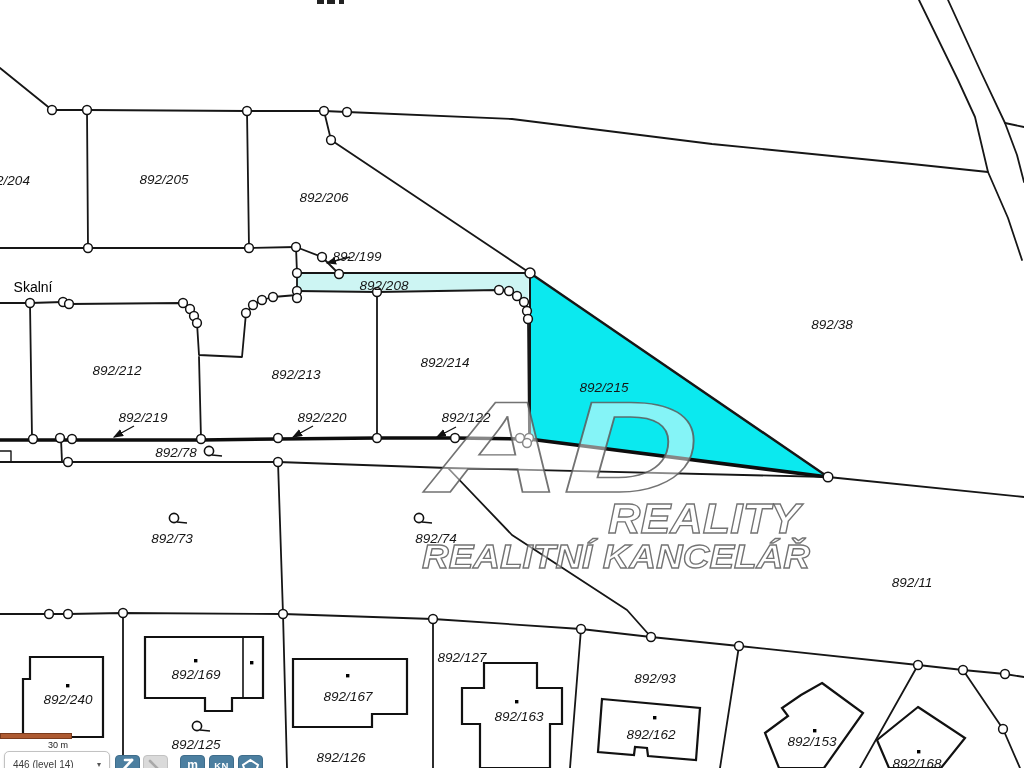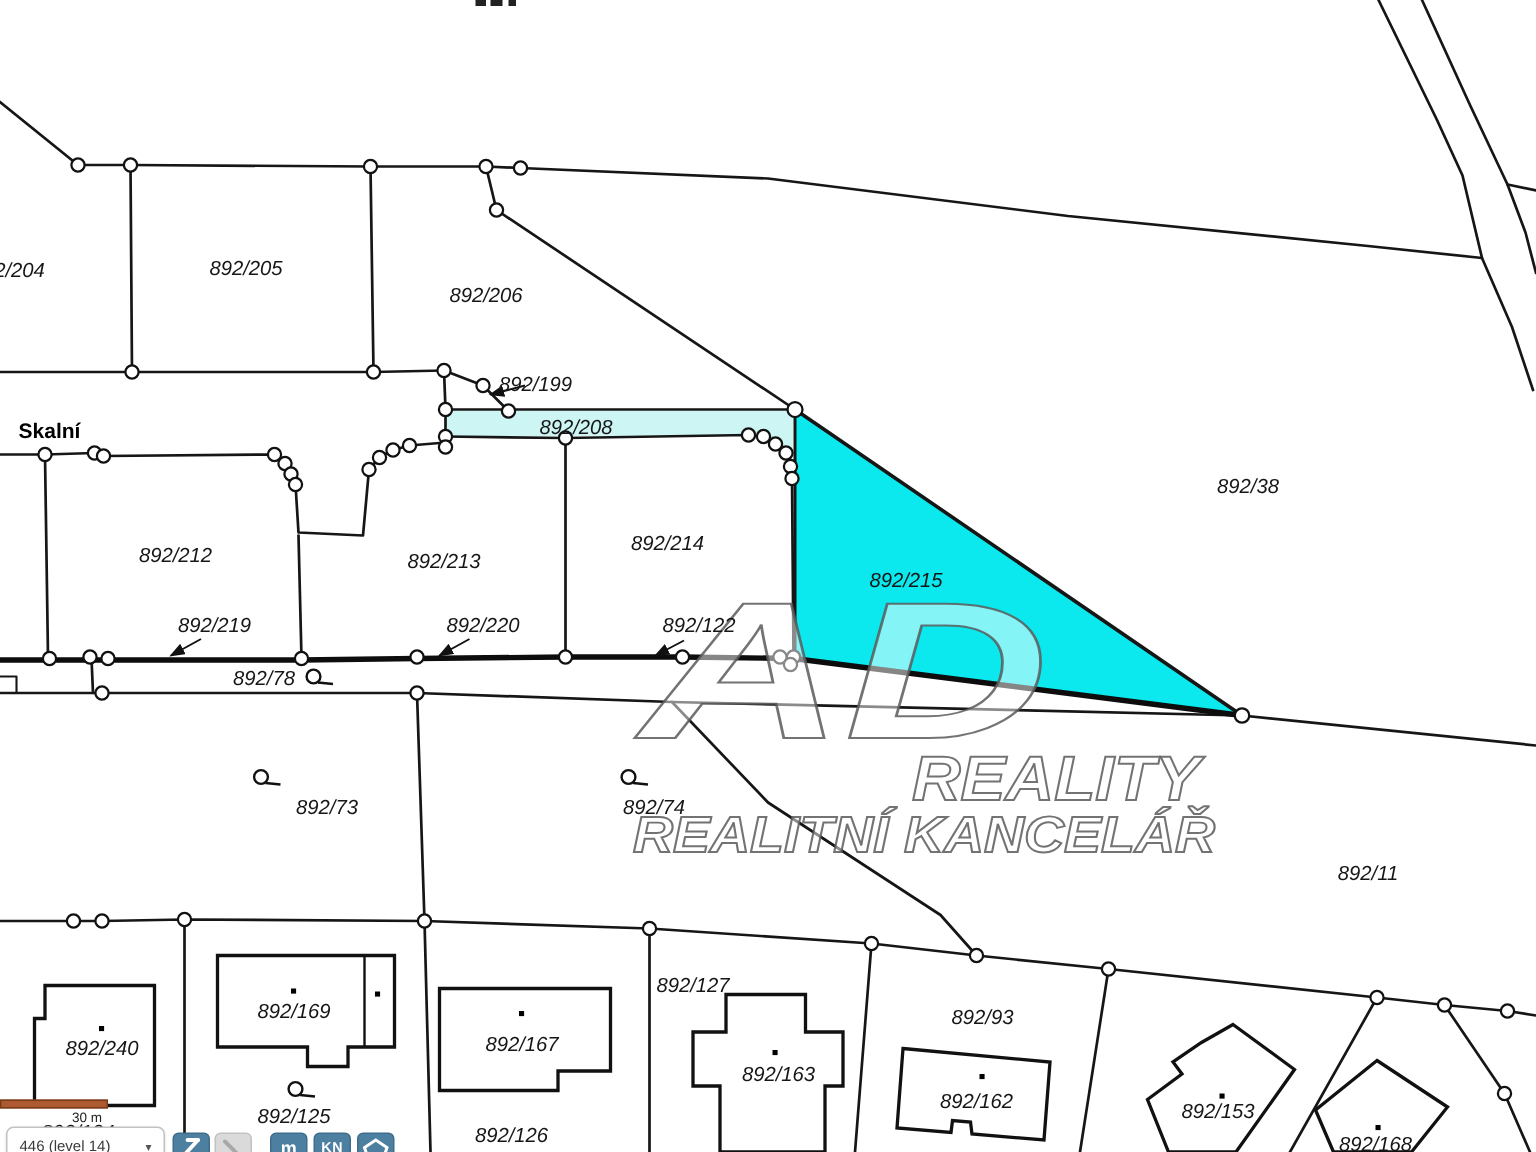--- a/index.html
+++ b/index.html
@@ -2,21 +2,21 @@
 <html><head>
 <meta charset="utf-8">
 <style>
   html,body{margin:0;padding:0;background:#fff;}
   #stage{position:relative;width:1024px;height:768px;overflow:hidden;background:#ffffff;
          font-family:"Liberation Sans",sans-serif;}
   #map-svg{position:absolute;left:0;top:0;}
   #labels{position:absolute;left:0;top:0;width:100%;height:100%;z-index:3;pointer-events:none;}
   .plabel{position:absolute;transform:translate(-50%,-50%);font:italic 13.5px "Liberation Sans",sans-serif;
           color:#161616;white-space:nowrap;letter-spacing:0px;}
-  .plabel.street{font-style:normal;font-weight:bold;font-size:14px;color:#000;}
+  .plabel.street{font-style:normal;font-weight:normal;font-size:14px;color:#000;}
   #scalebar{position:absolute;left:0px;top:733px;width:72px;height:6px;background:#ad5a31;
             border:1px solid #7a3b1d;box-sizing:border-box;z-index:4;}
   #scale-label{position:absolute;left:48px;top:740px;font-size:9px;color:#222;z-index:4;}
   #level-box{position:absolute;left:4px;top:751px;width:106px;height:26px;background:#fff;
              border:1px solid #c2c2c2;border-radius:5px;z-index:6;box-shadow:0 1px 2px rgba(0,0,0,.15);
              display:flex;align-items:center;padding:0 8px;box-sizing:border-box;gap:6px;}
   #level-box .lvl{font-size:10px;color:#3a3a3a;white-space:nowrap;}
   #level-box .caret{font-size:8px;color:#555;margin-left:auto;}
   .tbtn{position:absolute;top:755px;width:25px;height:26px;border-radius:4px;z-index:6;
         display:flex;align-items:flex-start;justify-content:center;box-sizing:border-box;}
@@ -203,21 +203,21 @@
       <div class="plabel street" style="left: 33px; top: 287px;">Skalní</div>
       <div class="plabel" style="left: 117px; top: 370px;">892/212</div>
       <div class="plabel" style="left: 296px; top: 374px;">892/213</div>
       <div class="plabel" style="left: 445px; top: 362px;">892/214</div>
       <div class="plabel" style="left: 604px; top: 387px;">892/215</div>
       <div class="plabel" style="left: 832px; top: 302px; margin-top: 22px;">892/38</div>
       <div class="plabel" style="left: 143px; top: 417px;">892/219</div>
       <div class="plabel" style="left: 322px; top: 417px;">892/220</div>
       <div class="plabel" style="left: 466px; top: 417px;">892/122</div>
       <div class="plabel" style="left: 176px; top: 452px;">892/78</div>
-      <div class="plabel" style="left: 172px; top: 538px; margin-left: 46px;">892/73</div>
+      <div class="plabel" style="left: 172px; top: 538px;">892/73</div>
       <div class="plabel" style="left: 436px; top: 538px;">892/74</div>
       <div class="plabel" style="left: 912px; top: 582px;">892/11</div>
       <div class="plabel" style="left: 68px; top: 699px;">892/240</div>
       <div class="plabel" style="left: 196px; top: 674px;">892/169</div>
       <div class="plabel" style="left: 348px; top: 696px;">892/167</div>
       <div class="plabel" style="left: 462px; top: 657px;">892/127</div>
       <div class="plabel" style="left: 196px; top: 744px;">892/125</div>
       <div class="plabel" style="left: 341px; top: 757px;">892/126</div>
       <div class="plabel" style="left: 52px; top: 755px;">892/124</div>
       <div class="plabel" style="left: 655px; top: 678px;">892/93</div>

